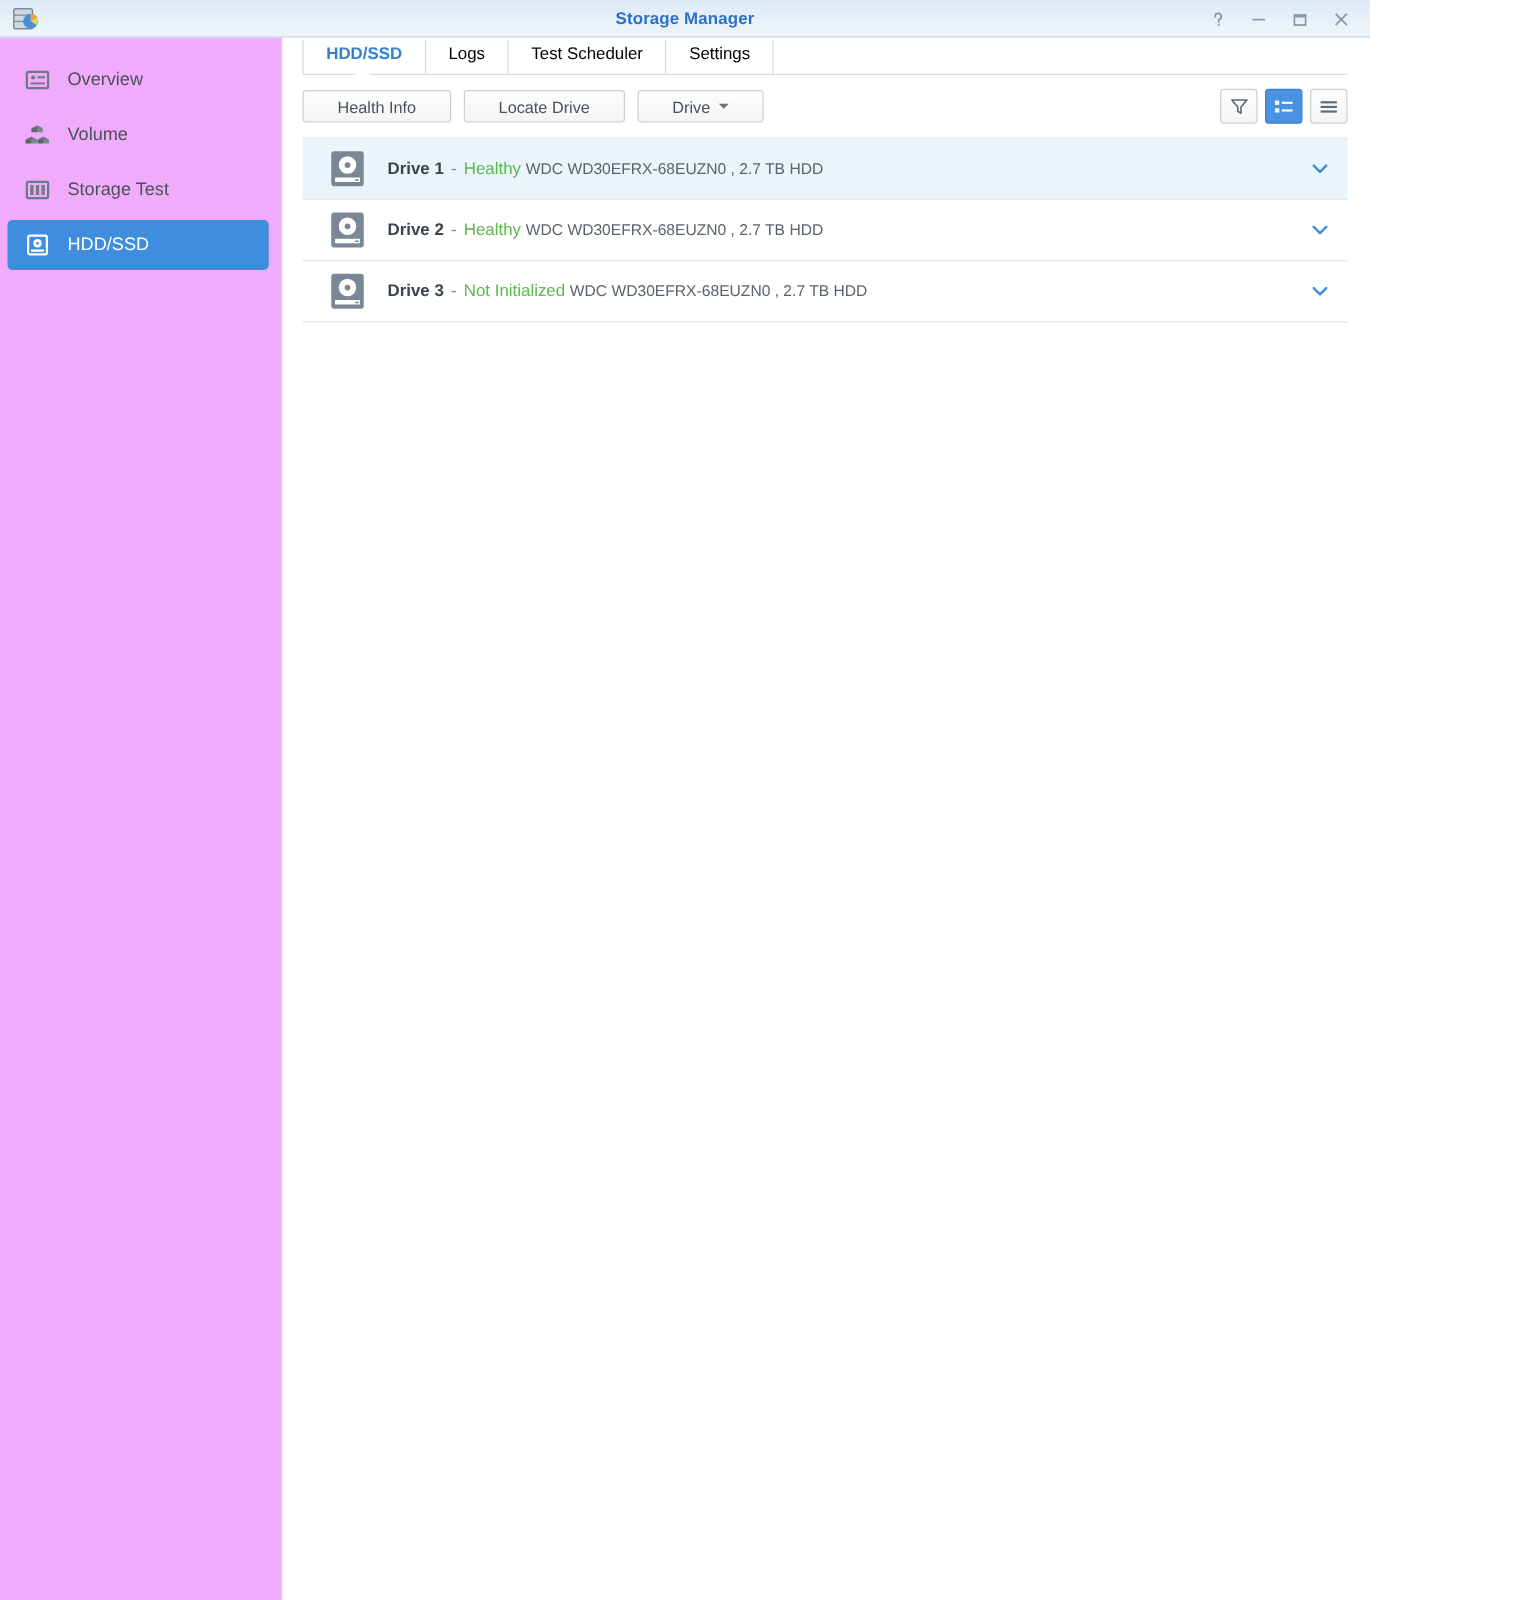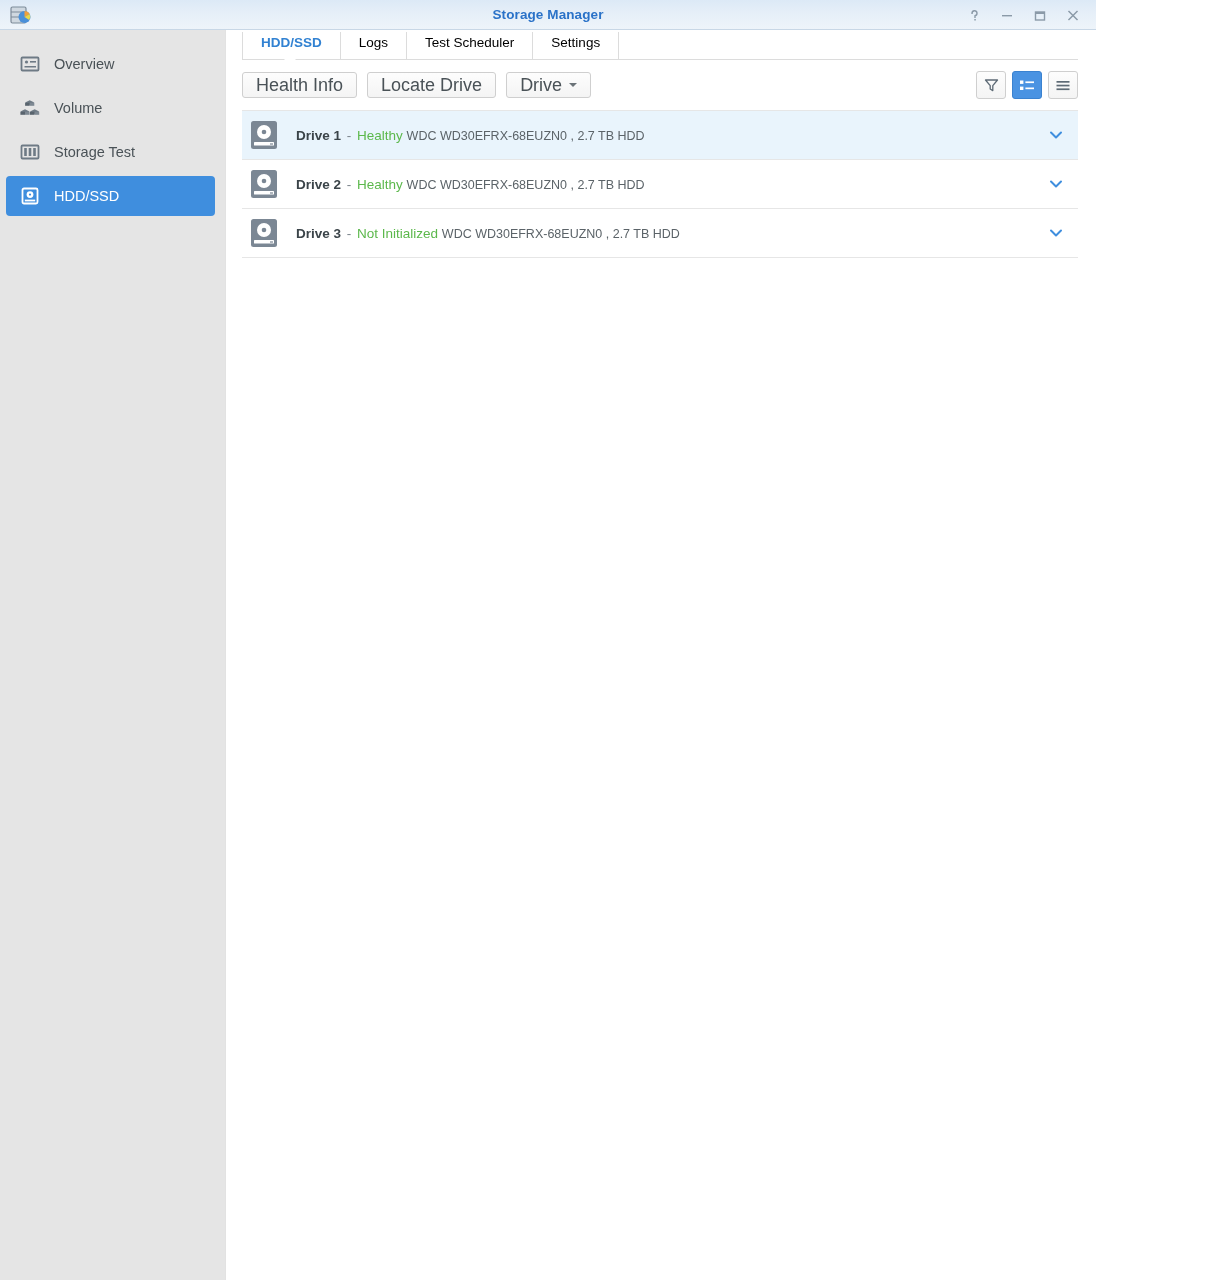--- a/index.html
+++ b/index.html
@@ -71,21 +71,21 @@
     display: flex;
     flex: 1 1 auto;
     min-height: 0;
     background: #ffffff;
   }
 
   
   .sidebar {
     width: 226px;
     flex: 0 0 226px;
-    background: #e5e5e5;
+    background: #f0abfc;
     border-right: 1px solid #e2e2e2;
     padding-top: 10px;
   }
   .side-item {
     position: relative;
     height: 40px;
     margin: 4px 10px 4px 6px;
     border-radius: 4px;
     display: flex;
     align-items: center;
@@ -170,23 +170,23 @@
   
   .toolbar {
     height: 50px;
     flex: 0 0 50px;
     display: flex;
     align-items: center;
     padding-right: 18px;
   }
   .btn {
     height: 26px;
-    padding: 0 13px;
+    padding: 0 27px;
     margin-right: 10px;
-    font-size: 18px;
+    font-size: 13px;
     color: #4a5257;
     background: linear-gradient(to bottom, #fdfdfd, #f4f4f4);
     border: 1px solid #cfcfcf;
     border-radius: 3px;
     cursor: pointer;
     display: inline-flex;
     align-items: center;
     font-family: inherit;
   }
   .btn .caret {
@@ -221,21 +221,21 @@
   .drive-list {
     margin-right: 18px;
     border-top: 1px solid #e6e6e6;
   }
   .drive-row {
     position: relative;
     height: 49px;
     display: flex;
     align-items: center;
     border-bottom: 1px solid #e6e6e6;
-    padding-left: 6px;
+    padding-left: 20px;
     cursor: pointer;
   }
   .drive-row.selected { background: #e9f4fc; }
   .drive-icon {
     width: 32px; height: 32px;
     flex: 0 0 32px;
     margin-right: 16px;
   }
   .drive-icon svg { display: block; }
   .drive-text { flex: 1 1 auto; min-width: 0; }

